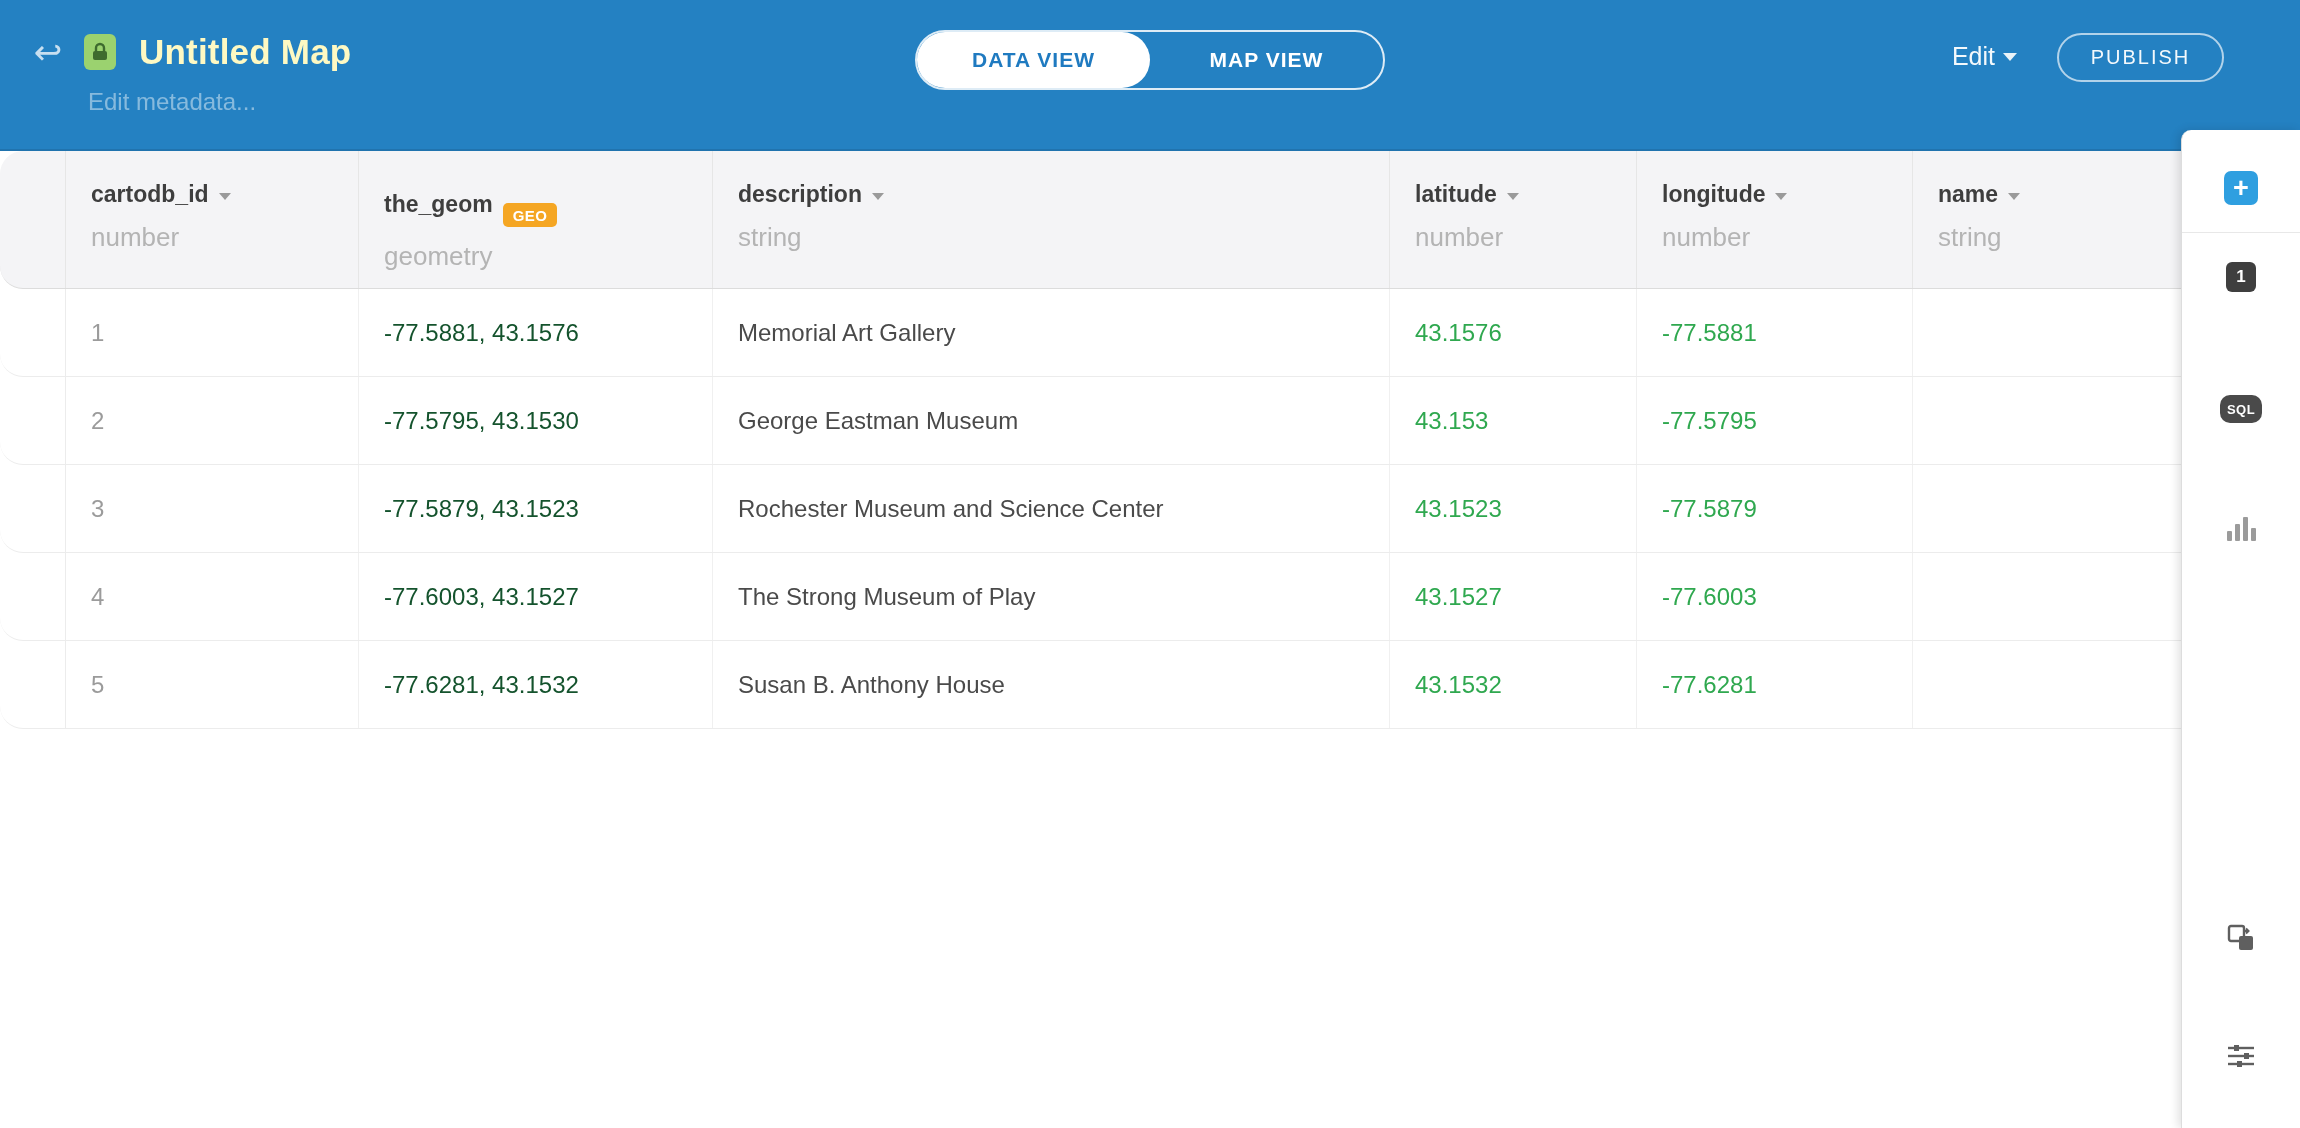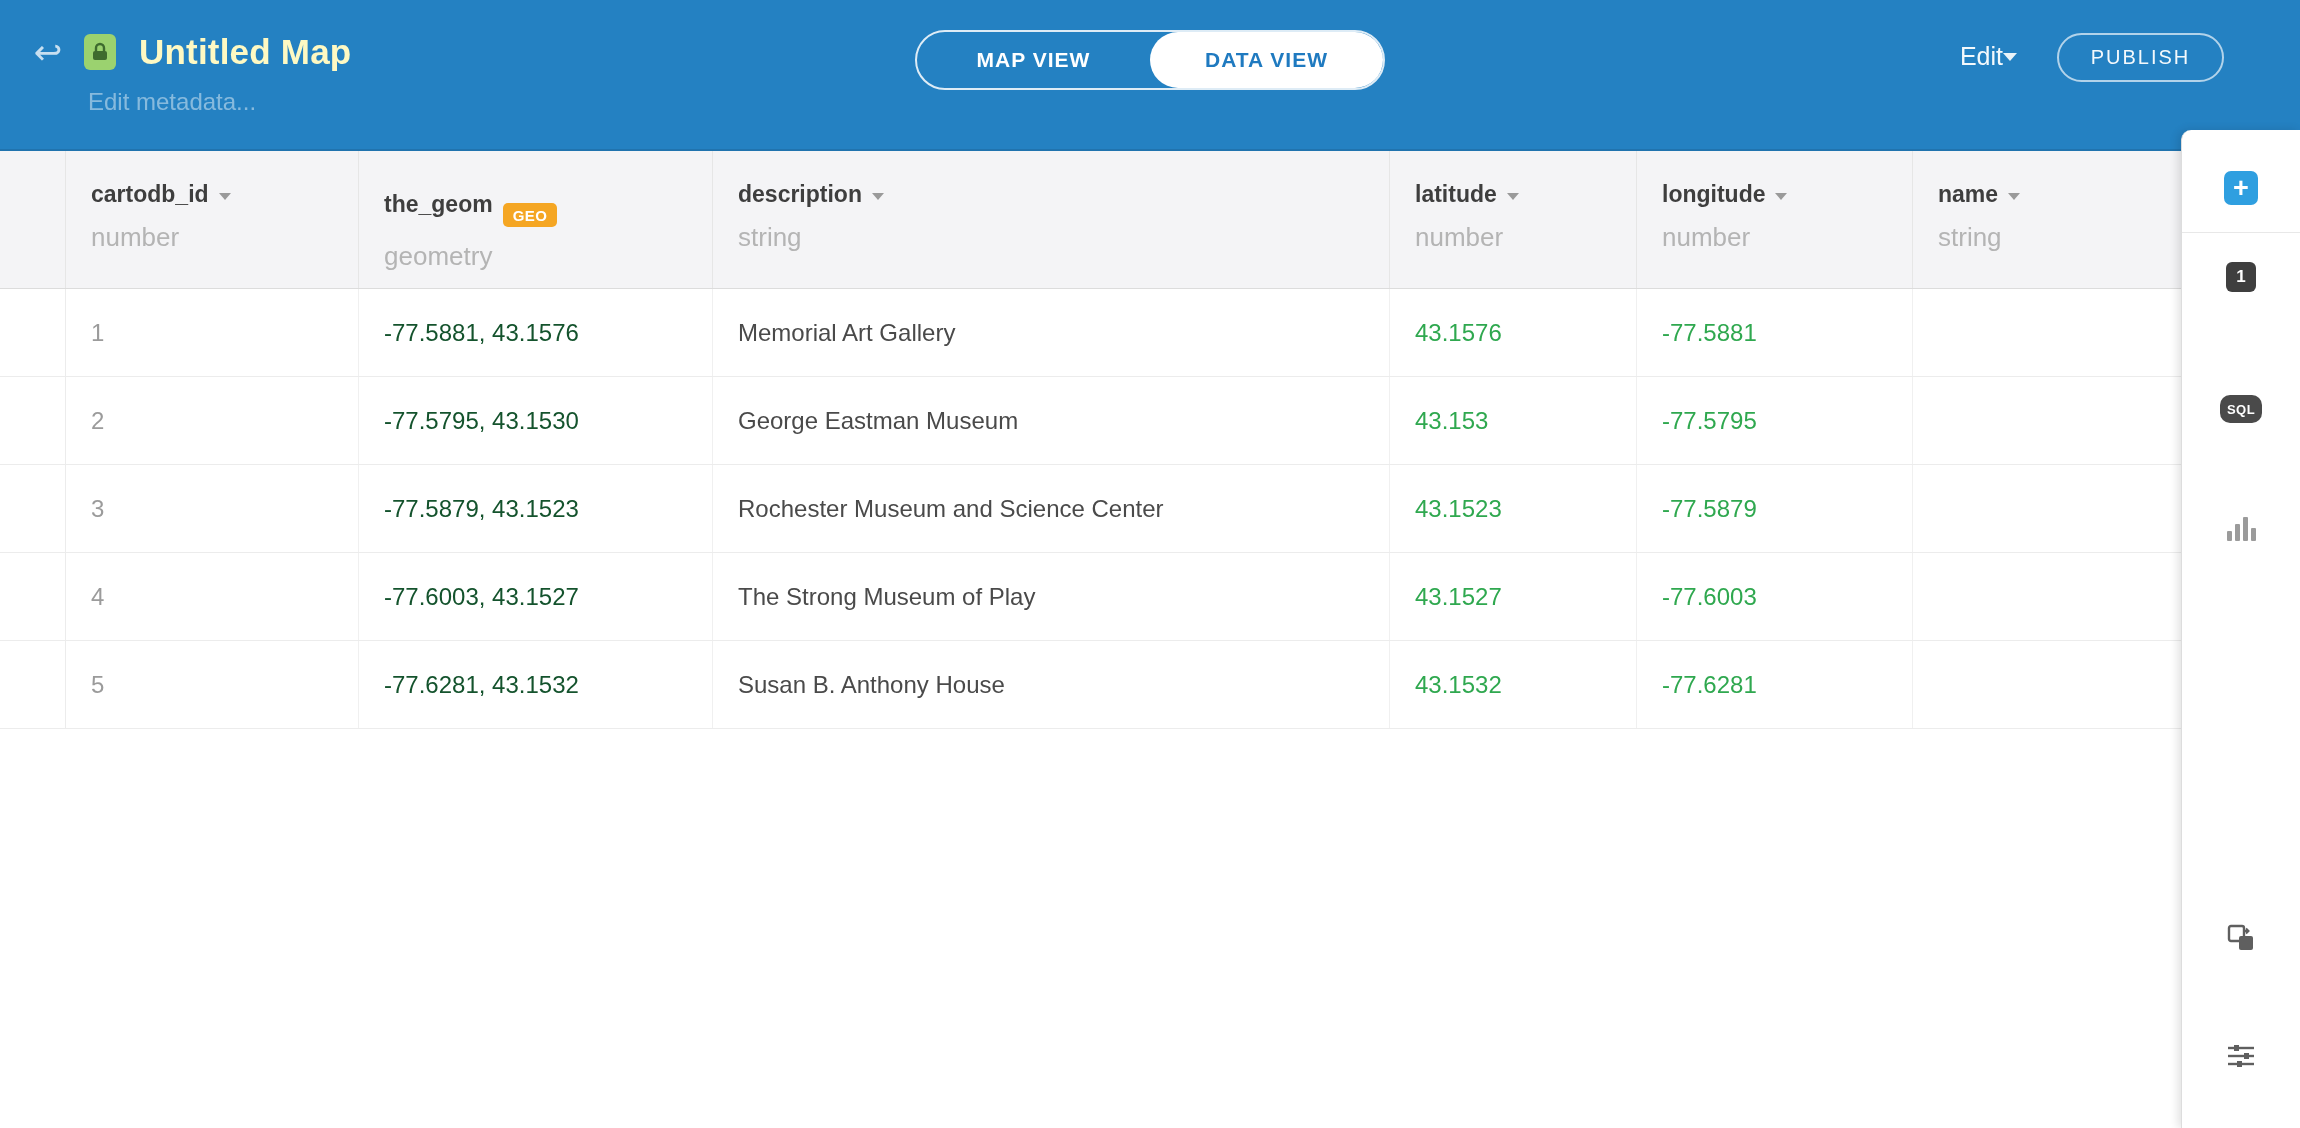--- a/index.html
+++ b/index.html
@@ -23,31 +23,31 @@
   .view-toggle { position:absolute; left:50%; top:30px; transform:translateX(-50%);
     width:470px; height:60px; border:2px solid rgba(255,255,255,0.85); border-radius:32px;
     display:flex; }
   .seg { flex:1; border:none; background:transparent; border-radius:30px;
     font-family:"Liberation Sans", sans-serif; font-size:21px; font-weight:bold;
     letter-spacing:1px; color:#ffffff; cursor:pointer; }
   .seg.active { background:#ffffff; color:#1F7AC0; }
 
   .edit-menu { position:absolute; right:283px; top:42px; color:rgba(255,255,255,0.95);
     font-size:25px; cursor:pointer; background:none; border:none; display:flex;
-    align-items:center; gap:0; font-family:"Liberation Sans", sans-serif; }
+    align-items:center; gap:8px; font-family:"Liberation Sans", sans-serif; }
   .caret-down { width:0; height:0; border-left:7px solid transparent;
     border-right:7px solid transparent; border-top:8px solid rgba(255,255,255,0.9);
     display:inline-block; }
   .publish-btn { position:absolute; right:76px; top:33px; width:167px; height:49px;
     border:2px solid rgba(255,255,255,0.65); border-radius:26px; background:transparent;
     color:rgba(255,255,255,0.95); font-size:20px; letter-spacing:2px;
     font-family:"Liberation Sans", sans-serif; cursor:pointer; }
 
   
-  .grid-row { display:grid; grid-template-columns:66px 293px 354px 677px 247px 276px auto; }
+  .grid-row { display:grid; grid-template-columns:66px 293px 354px 677px 247px 276px auto;border-radius:23px; }
 
   .table-header { position:absolute; top:151px; left:0; width:2300px; height:138px;
     background:#F4F4F6; border-bottom:1px solid #DCDCDC; z-index:1; }
   .th-gutter { border-right:1px solid #E6E6E6; }
   .th-cell { border-right:1px solid #E6E6E6; padding:30px 0 0 25px; cursor:pointer; }
   .th-cell:last-child { border-right:none; }
   .col-title { display:flex; align-items:center; gap:10px; font-size:23px;
     font-weight:bold; color:#3E3E3E; }
   .sort-caret { width:0; height:0; border-left:6px solid transparent;
     border-right:6px solid transparent; border-top:7px solid #9A9A9A; margin-top:3px; }
@@ -99,22 +99,22 @@
       <svg width="18" height="20" viewBox="0 0 18 20">
         <rect x="2" y="9" width="14" height="9" rx="2" fill="#3E6B2E"></rect>
         <path d="M5 9 V6 a4 4 0 0 1 8 0 V9" fill="none" stroke="#3E6B2E" stroke-width="2.4"></path>
       </svg>
     </span>
 
     <h1 class="title">Untitled Map</h1>
     <button class="subtitle">Edit metadata...</button>
 
     <div class="view-toggle">
+      <button class="seg active">DATA VIEW</button>
       <button class="seg">MAP VIEW</button>
-      <button class="seg active">DATA VIEW</button>
     </div>
 
     <button class="edit-menu">
       <span>Edit</span>
       <span class="caret-down"></span>
     </button>
 
     <button class="publish-btn">PUBLISH</button>
   </header>
 

